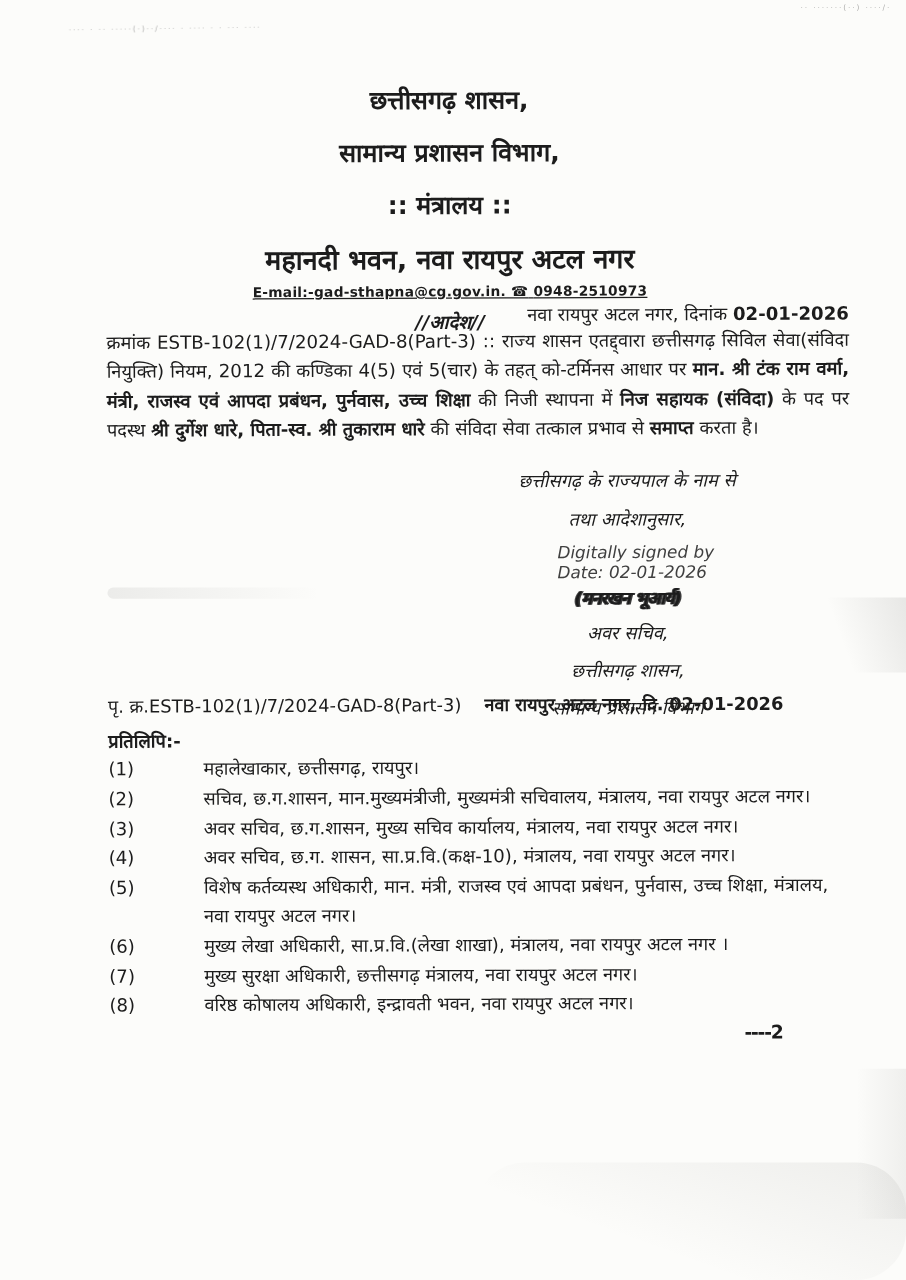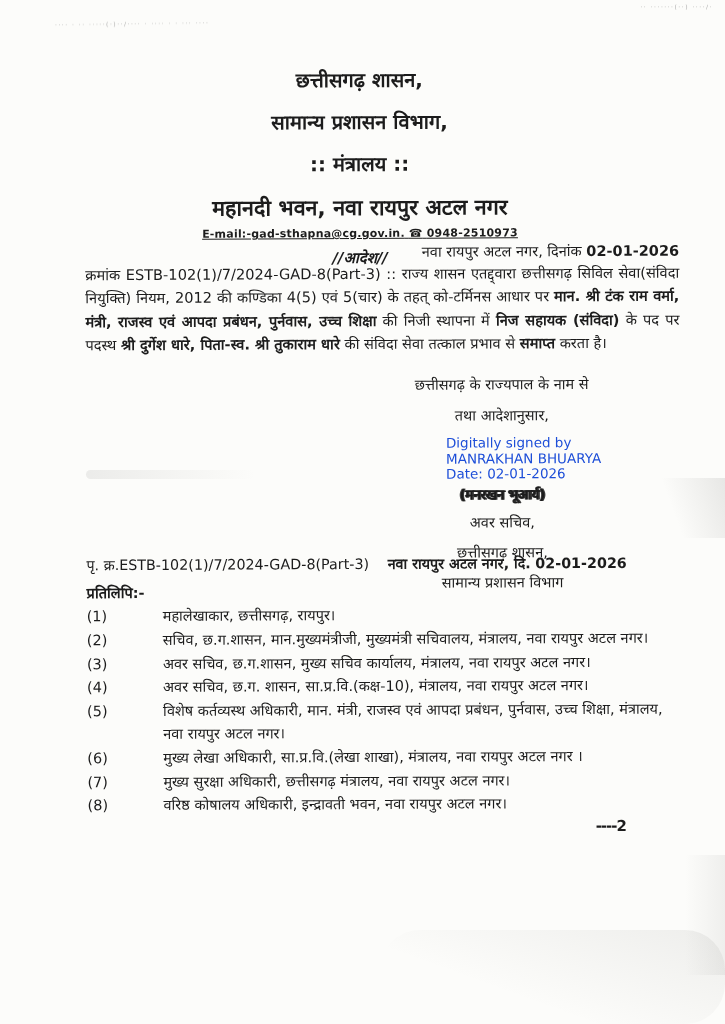--- a/index.html
+++ b/index.html
@@ -21,23 +21,23 @@
   .hdr{position:absolute; top:66px; left:0; width:718px; text-align:center;}
   .hdr-l1,.hdr-l2,.hdr-l3{font-size:20px; font-weight:bold; margin:0 0 15px;}
   .hdr-l4{font-size:21.5px; font-weight:bold; margin:0 0 6px;}
   .email-line{font-size:11px; font-weight:bold; text-decoration:underline; letter-spacing:.2px; margin:0 0 7px;}
   .order-title{font-size:15px; font-weight:bold; font-style:italic;}
   
   .dateline{position:absolute; top:241px; right:47px; font-size:14.5px;}
   .para{position:absolute; top:262px; left:84px; width:594px;
         font-size:14.6px; line-height:23.4px; text-align:justify;}
   
-  .sig{position:absolute; top:374px; left:372px; width:256px; text-align:center; font-size:14.5px;}
+  .sig{position:absolute; top:374px; left:372px; width:256px; text-align:center; font-size:14.5px;font-style:italic;}
   .sig-line{margin:0 0 11px;}
-  .digital{ text-align:left; margin:2px 0 2px 72px; font-size:13.5px; line-height:15.5px; color:#1d4ed8;}
+  .digital{ text-align:left; margin:2px 0 2px 72px; font-size:13.5px; line-height:15.5px; color:#404040;}
   .signer{font-weight:bold; font-size:14px; margin:0 0 8px;
           text-shadow:1.2px 0 0 #3a3a3a, -0.8px 0 0 #4a4a4a; letter-spacing:-.5px;}
   .desig{margin:0 0 10px;}
   
   .endorse{position:absolute; top:554px; left:84px; width:594px; font-size:14.3px; white-space:nowrap;}
   .endorse .gap{display:inline-block; width:14px;}
   .copy-label{position:absolute; top:581px; left:84px; font-size:14.6px; font-weight:700;}
   .copylist{position:absolute; top:604px; left:84px; width:596px; font-size:14.5px;}
   .row{display:flex; line-height:22.8px; margin-bottom:1px;}
   .row .num{width:76px; flex:0 0 76px;}
@@ -72,21 +72,20 @@
       <span class="b">02-01-2026</span>
     </div>
 
     <div class="para"><span>क्रमांक  ESTB-102(1)/7/2024-GAD-8(Part-3)  ::  राज्य शासन एतद्द्वारा छत्तीसगढ़ सिविल सेवा(संविदा नियुक्ति) नियम, 2012 की कण्डिका 4(5) एवं 5(चार) के तहत् को-टर्मिनस आधार पर </span><span class="b">मान. श्री टंक राम वर्मा, मंत्री, राजस्व एवं आपदा प्रबंधन, पुर्नवास, उच्च शिक्षा</span><span> की निजी स्थापना में </span><span class="b">निज सहायक (संविदा)</span><span> के पद पर पदस्थ </span><span class="b">श्री दुर्गेश धारे, पिता-स्व. श्री तुकाराम धारे</span><span> की संविदा सेवा तत्काल प्रभाव से </span><span class="b">समाप्त</span><span> करता है।</span></div>
 
     <div class="sig">
       <div class="sig-line">छत्तीसगढ़ के राज्यपाल के नाम से</div>
       <div class="sig-line">तथा आदेशानुसार,</div>
       <div class="digital">
         <div>Digitally signed by</div>
-        <div>MANRAKHAN BHUARYA</div>
         <div>Date: 02-01-2026</div>
       </div>
       <div class="signer">(मनरखन भूआर्य)</div>
       <div class="desig">अवर सचिव,</div>
       <div class="desig">छत्तीसगढ़ शासन,</div>
       <div class="desig">सामान्य प्रशासन विभाग</div>
     </div>
 
     <div class="endorse">
       <span>पृ. क्र.ESTB-102(1)/7/2024-GAD-8(Part-3)</span><span class="gap"></span>

